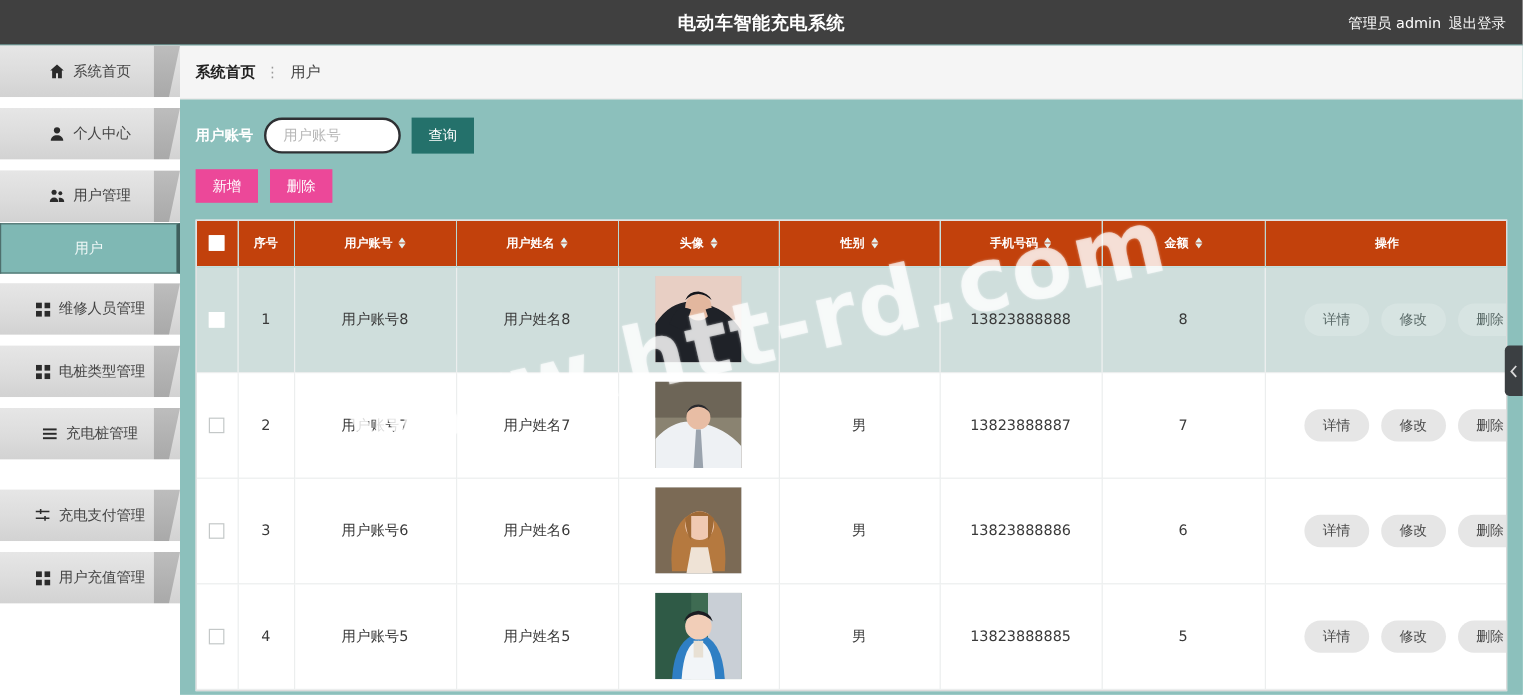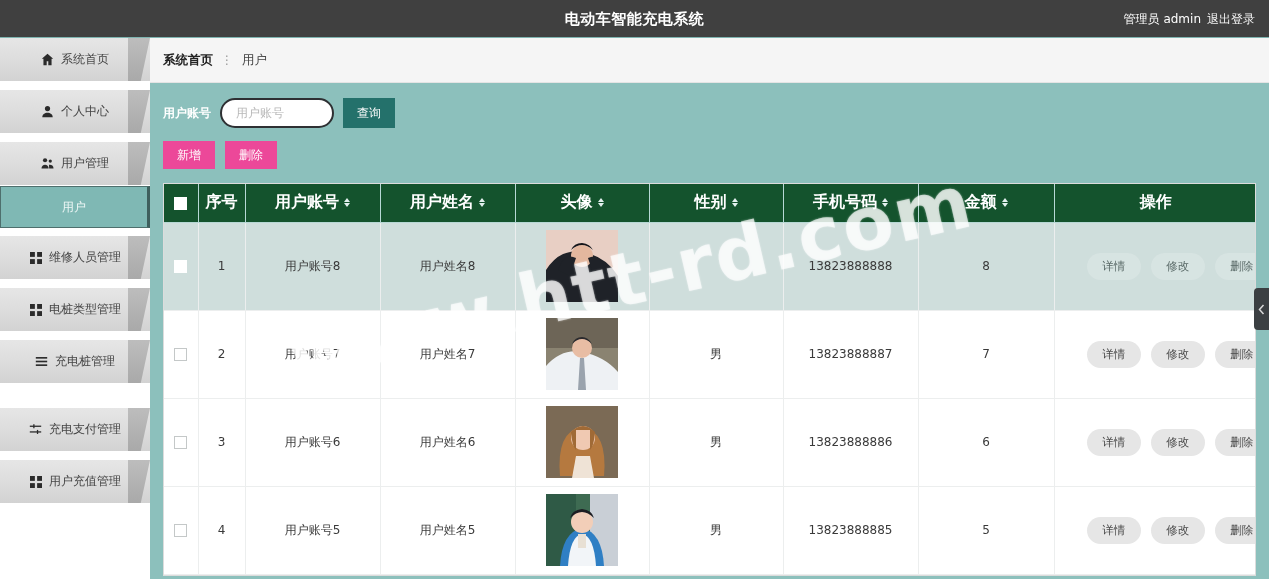--- a/index.html
+++ b/index.html
@@ -126,22 +126,22 @@
   
   .table-wrap {
     margin-top: 14px;
     width: 1093px;
     background: #ffffff;
     border: 1px solid #dcdcdc;
     overflow: hidden;
   }
   table.grid { width: 100%; border-collapse: collapse; table-layout: fixed; }
   table.grid th {
-    background: #14532d; color: #ffffff;
-    font-size: 16px; font-weight: bold;
+    background: #c2410c; color: #ffffff;
+    font-size: 10px; font-weight: bold;
     height: 38px;
     border-right: 1px solid #b7d8d5;
     border-bottom: 1px solid #b7d8d5;
     text-align: center;
     position: relative;
   }
   table.grid th:last-child { border-right: none; }
   .th-inner { display: inline-flex; align-items: center; gap: 5px; justify-content: center; }
   .sort-caret {
     display: inline-flex; flex-direction: column; gap: 1px; line-height: 0;

